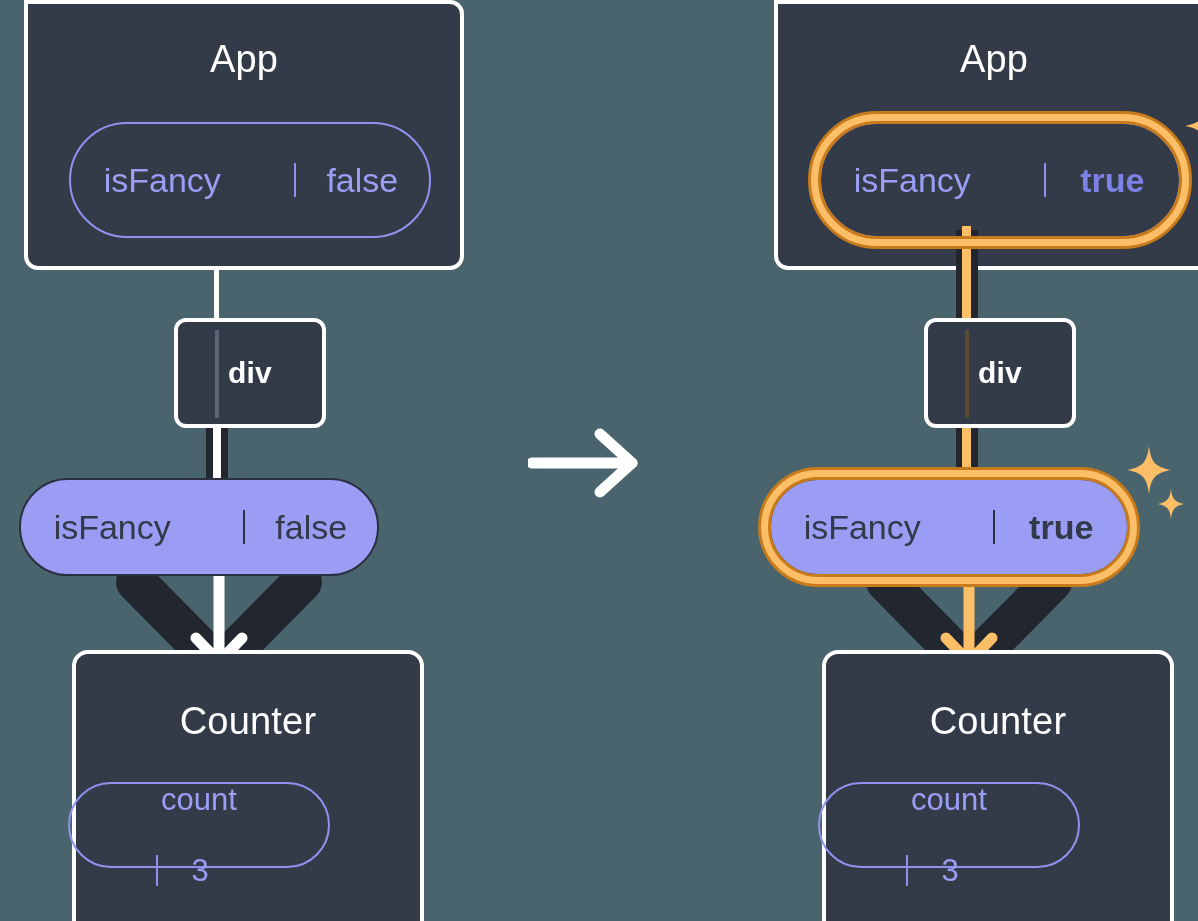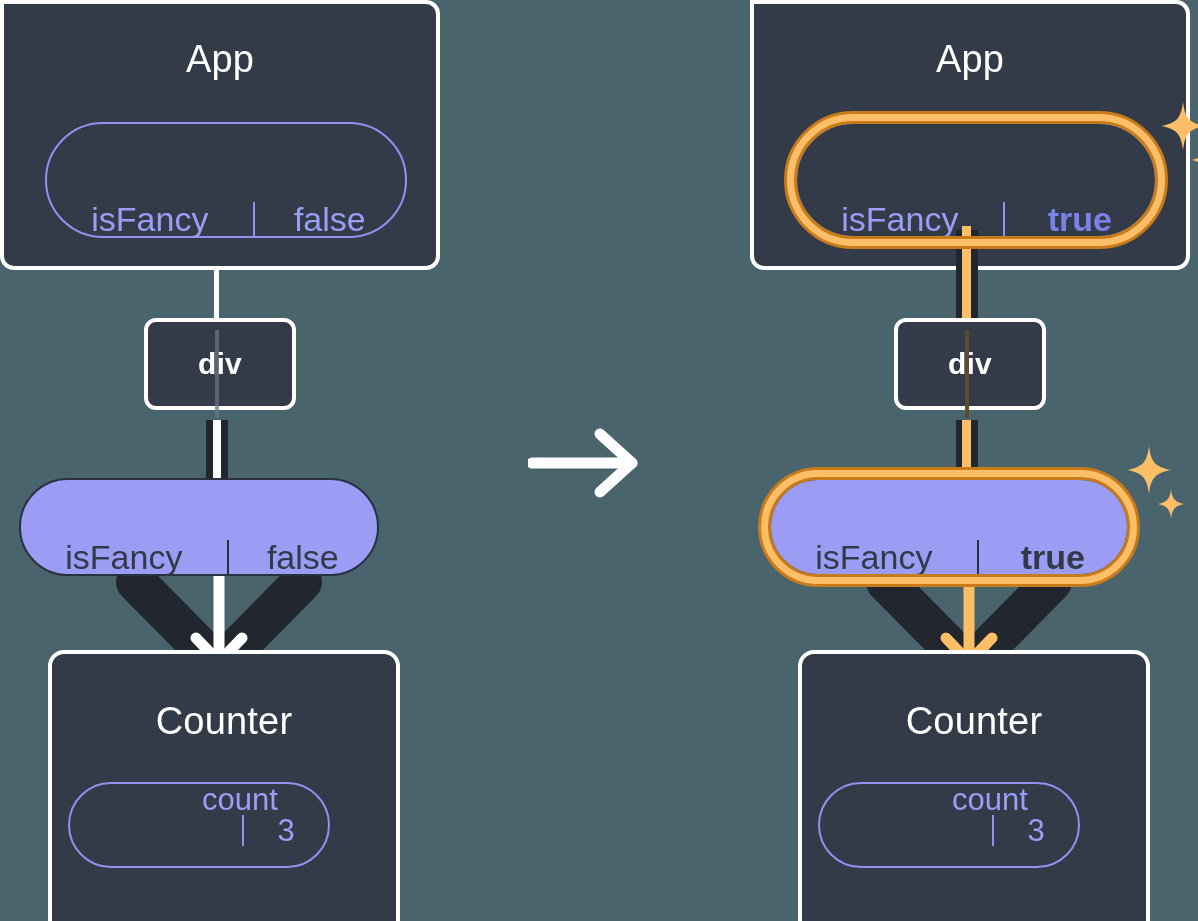--- a/index.html
+++ b/index.html
@@ -34,35 +34,36 @@
   
   .box {
     position: absolute;
     box-sizing: border-box;
     background: #333b49;
     border: 4px solid #ffffff;
     border-radius: 14px;
     display: flex;
     flex-direction: column;
     align-items: center;
+    margin-left: 24px;
   }
   .box-app {
     left: 22px;
     top: 0;
     width: 440px;
     height: 270px;
     border-top-left-radius: 0;
     border-top-right-radius: 14px;
     padding-top: 36px;
   }
   .box-div {
-    left: 166px;
+    left: 172px;
     top: 318px;
     width: 152px;
-    height: 92px;
+    height: 110px;
     border-radius: 12px;
     justify-content: center;
     z-index: 6;
   }
   .box-counter {
     left: 70px;
     top: 650px;
     width: 352px;
     height: 290px;
     border-radius: 16px;
@@ -77,22 +78,23 @@
     letter-spacing: 0.2px;
     line-height: 1;
   }
   .box-title.small { font-size: 30px; font-weight: 700; }
 
   
   .pill {
     position: absolute;
     box-sizing: border-box;
     display: flex;
-    align-items: flex-end;
+    align-items: center;
     border-radius: 999px;
+    gap: 40px;
   }
   .pill-outline {
     border: 2px solid #8f93ef;
     background: transparent;
   }
   .pill-outline .pill-key,
   .pill-outline .pill-val {
     color: #9b9ef5;
   }
   .pill-outline .pill-val { border-left: 2px solid #8f93ef; }

